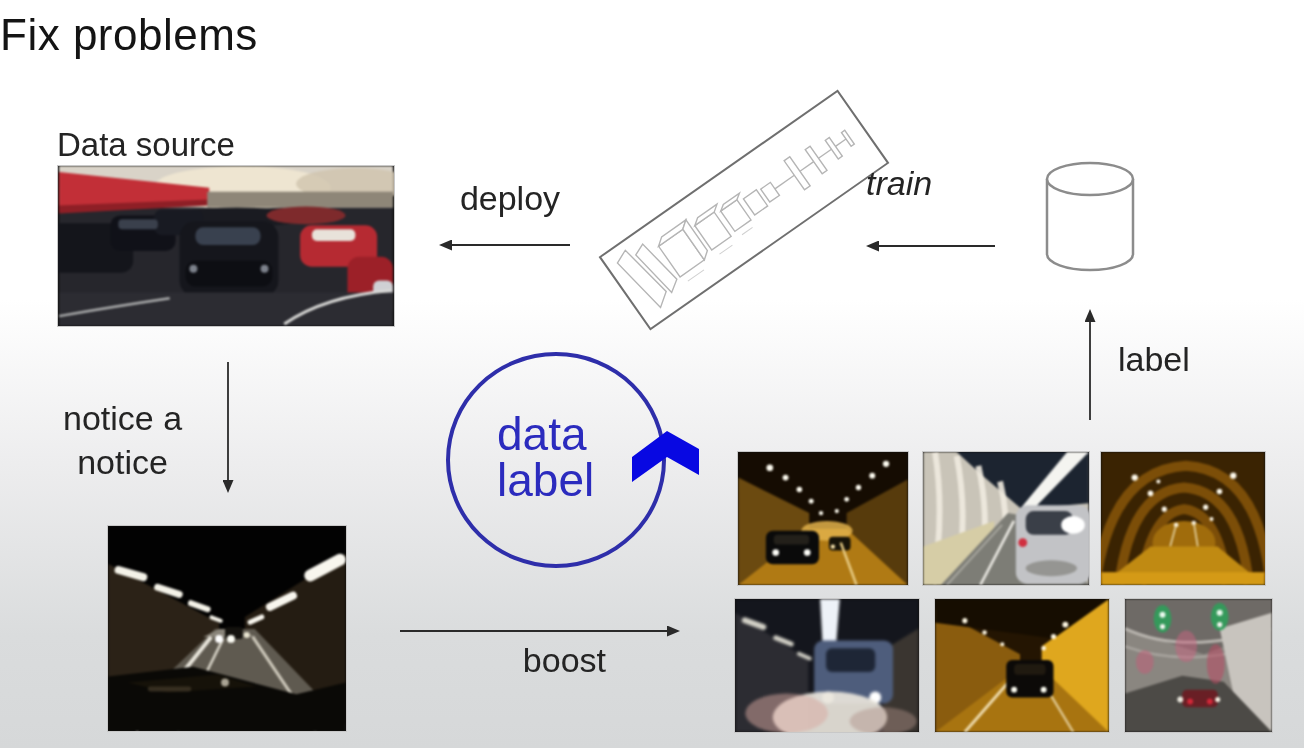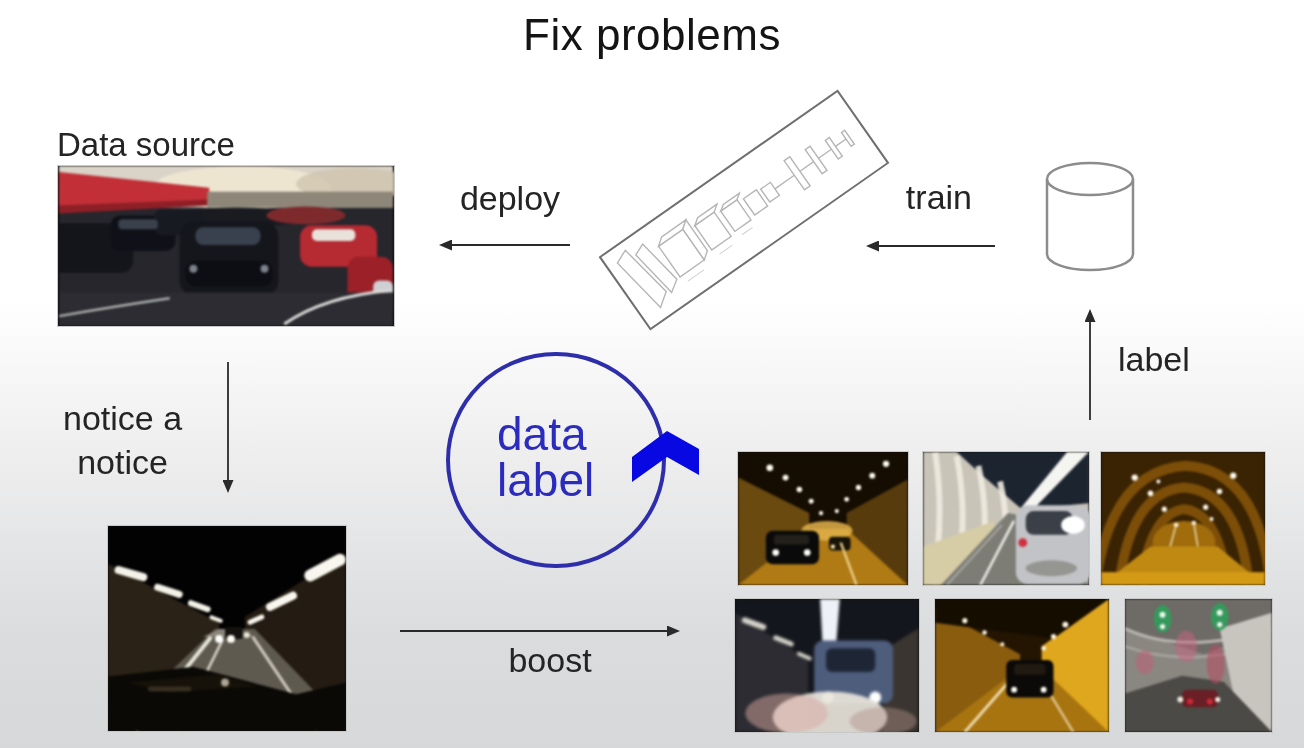--- a/index.html
+++ b/index.html
@@ -7,40 +7,40 @@
     position:relative;
     width:1304px;height:748px;
     overflow:hidden;
     background:linear-gradient(180deg,#ffffff 0%,#ffffff 40%,#ededee 62%,#dadcdd 85%,#d6d8d9 100%);
     font-family:"Liberation Sans", sans-serif;
     color:#1c1c1c;
   }
   .abs{position:absolute;}
   .slide-title{
     top:10px;left:0;width:1304px;
-    text-align:center;font-size:44px;letter-spacing:0.5px;color:#141414;
+    text-align:left;font-size:44px;letter-spacing:0.5px;color:#141414;
   }
   .node-label{font-size:33px;color:#242424;}
   .edge-label{font-size:34px;color:#242424;text-align:center;}
   .photo{
     border:1px solid #c8c8c8;
     background:#111;
     overflow:hidden;
     box-sizing:border-box;
   }
   .photo svg{display:block;width:100%;height:100%;}
   
   #parking{left:57px;top:165px;width:338px;height:162px;}
   #datasource-label{left:57px;top:126px;width:338px;}
   
   #deploy-label{left:443px;top:179px;width:134px;text-align:center;}
-  #train-label{left:866px;top:178px;width:106px;text-align:right;}
+  #train-label{left:866px;top:164px;width:106px;text-align:left;font-style:italic;}
   #label-label{left:1118px;top:340px;}
   #notice-label{left:63px;top:396px;line-height:44px;}
-  #boost-label{left:494px;top:641px;width:112px;text-align:center;}
+  #boost-label{left:494px;top:641px;width:112px;text-align:right;}
   
   #nn-box{
     left:598px;top:165px;width:292px;height:90px;
     background:#fff;border:2px solid #6f6f6f;box-sizing:border-box;
     transform:rotate(-35deg);
   }
   
   #cylinder{left:1042px;top:160px;width:96px;height:116px;}
   
   #engine-circle{

